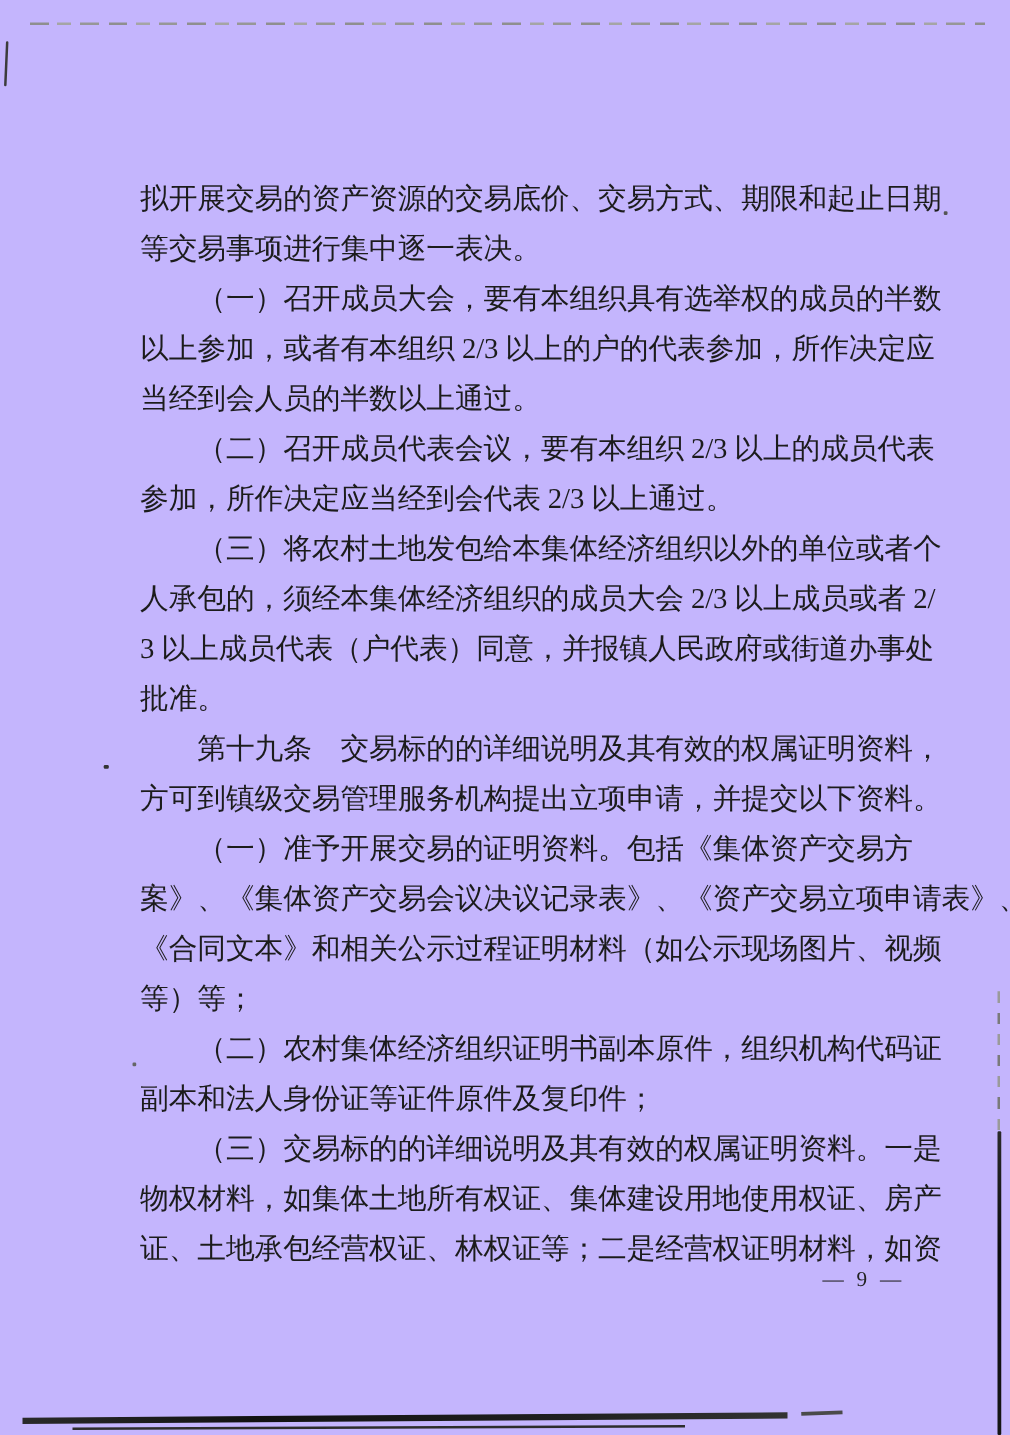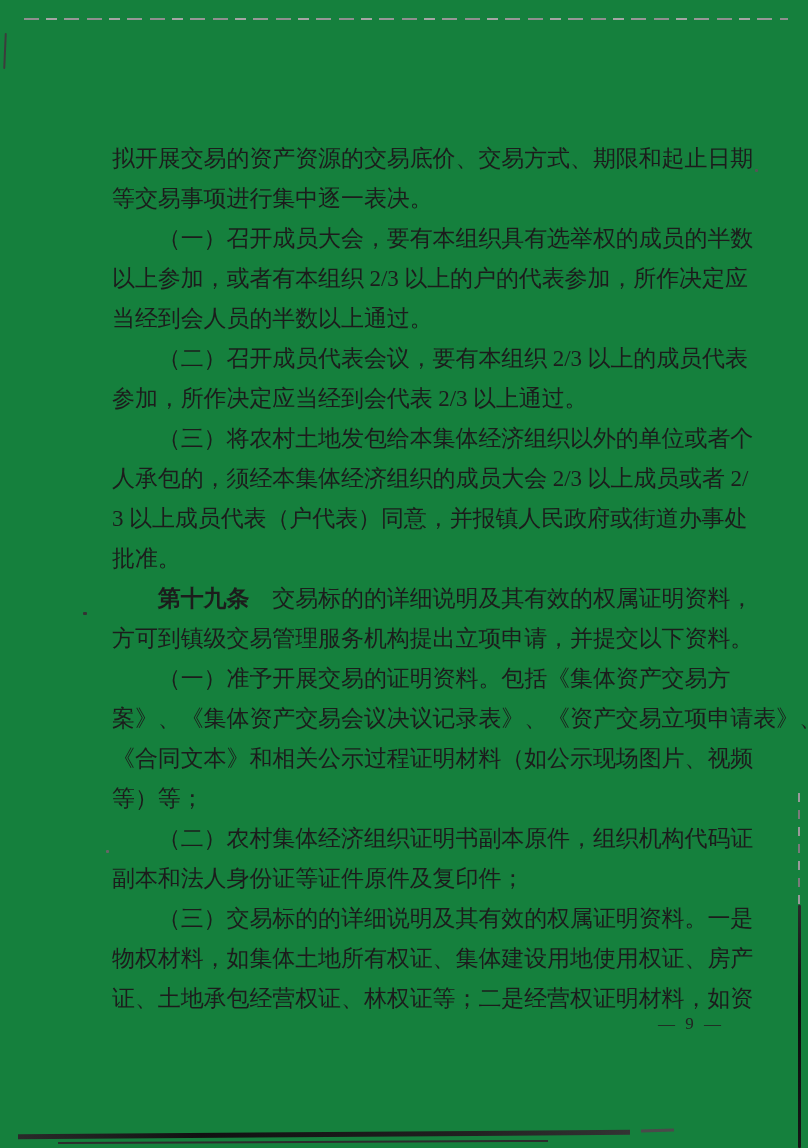--- a/index.html
+++ b/index.html
@@ -5,36 +5,36 @@
   html,body{margin:0;padding:0;}
   body{
     width:808px;height:1148px;
     background:#ffffff;
     position:relative;
     overflow:hidden;
     font-family:"Liberation Serif","DejaVu Serif",serif;
   }
   .page{
     position:absolute;inset:0;
-    background:#15803d;
+    background:#c4b5fd;
   }
   
   .page-text{
     position:absolute;
     left:112px;top:139px;
     color:#1c1c1c;
     font-size:23px;
     letter-spacing:-0.1px;
     line-height:40px;
   }
   .line{
     white-space:pre;
     height:40px;
   }
-  .bold{font-weight:bold;}
+  .bold{font-weight:normal;}
   
   .page-number{
     position:absolute;
     left:658px;top:1014px;
     font-size:17px;
     letter-spacing:3px;
     color:#222;
     white-space:pre;
   }
   

